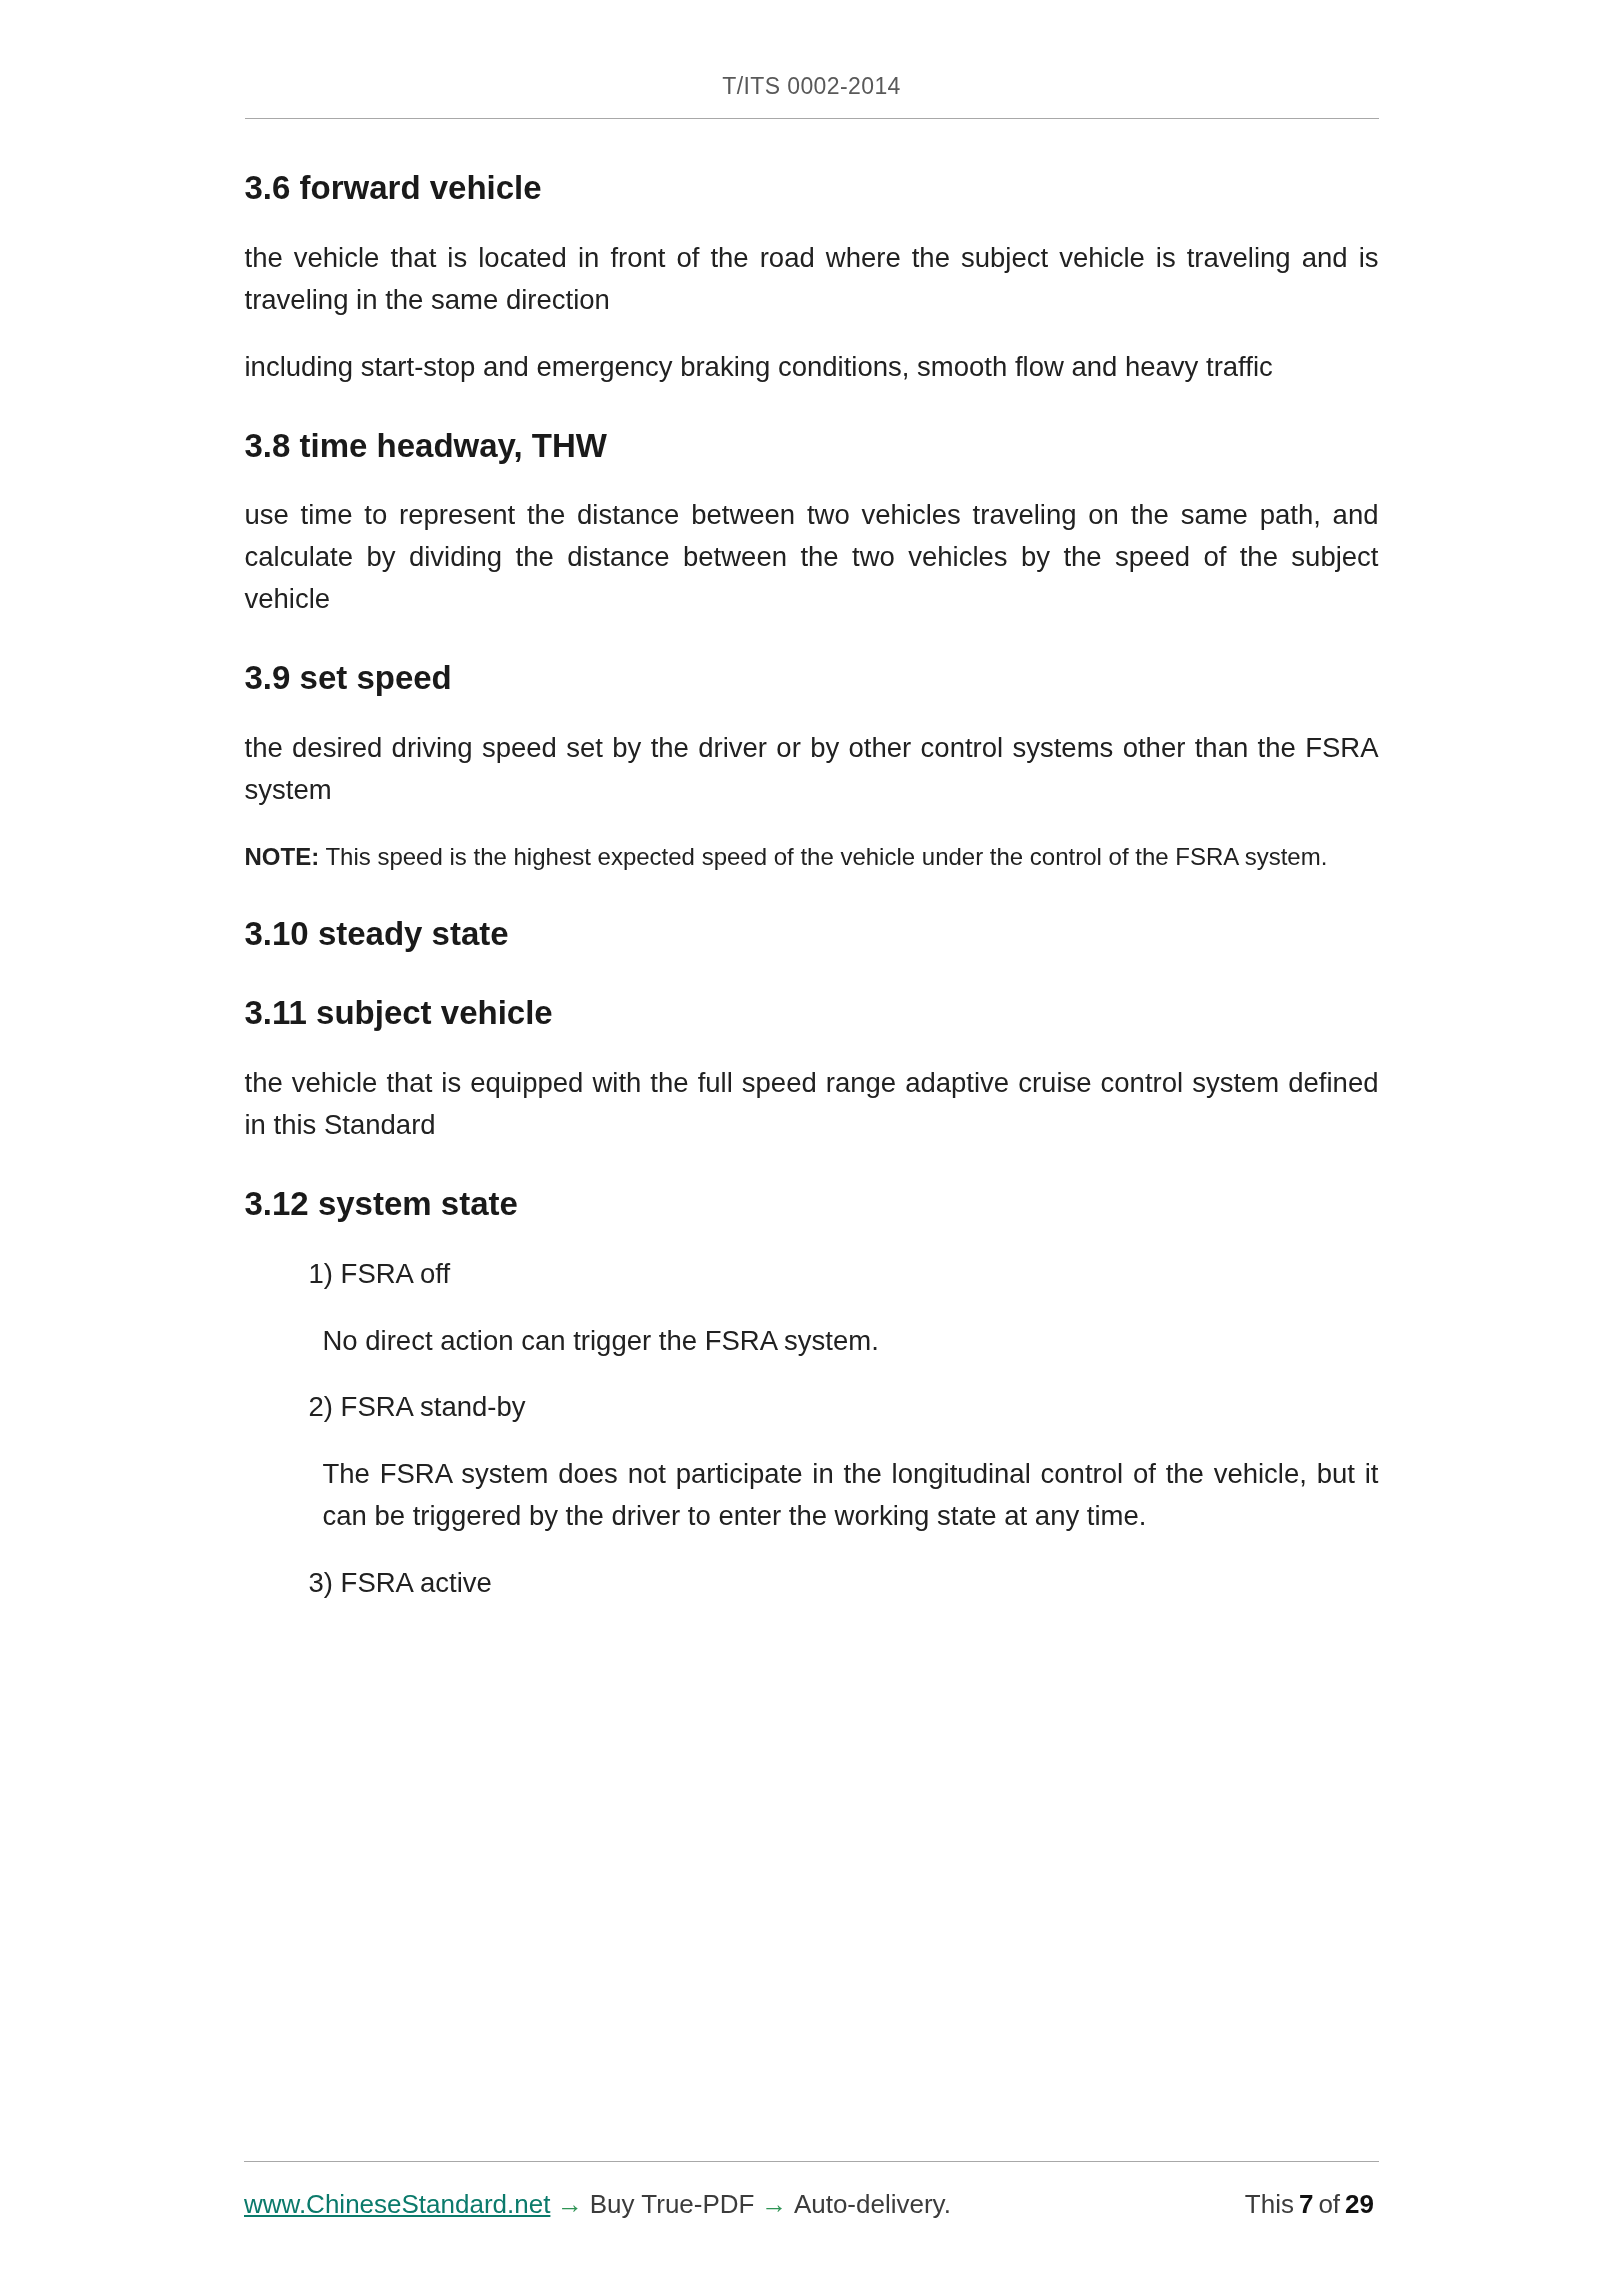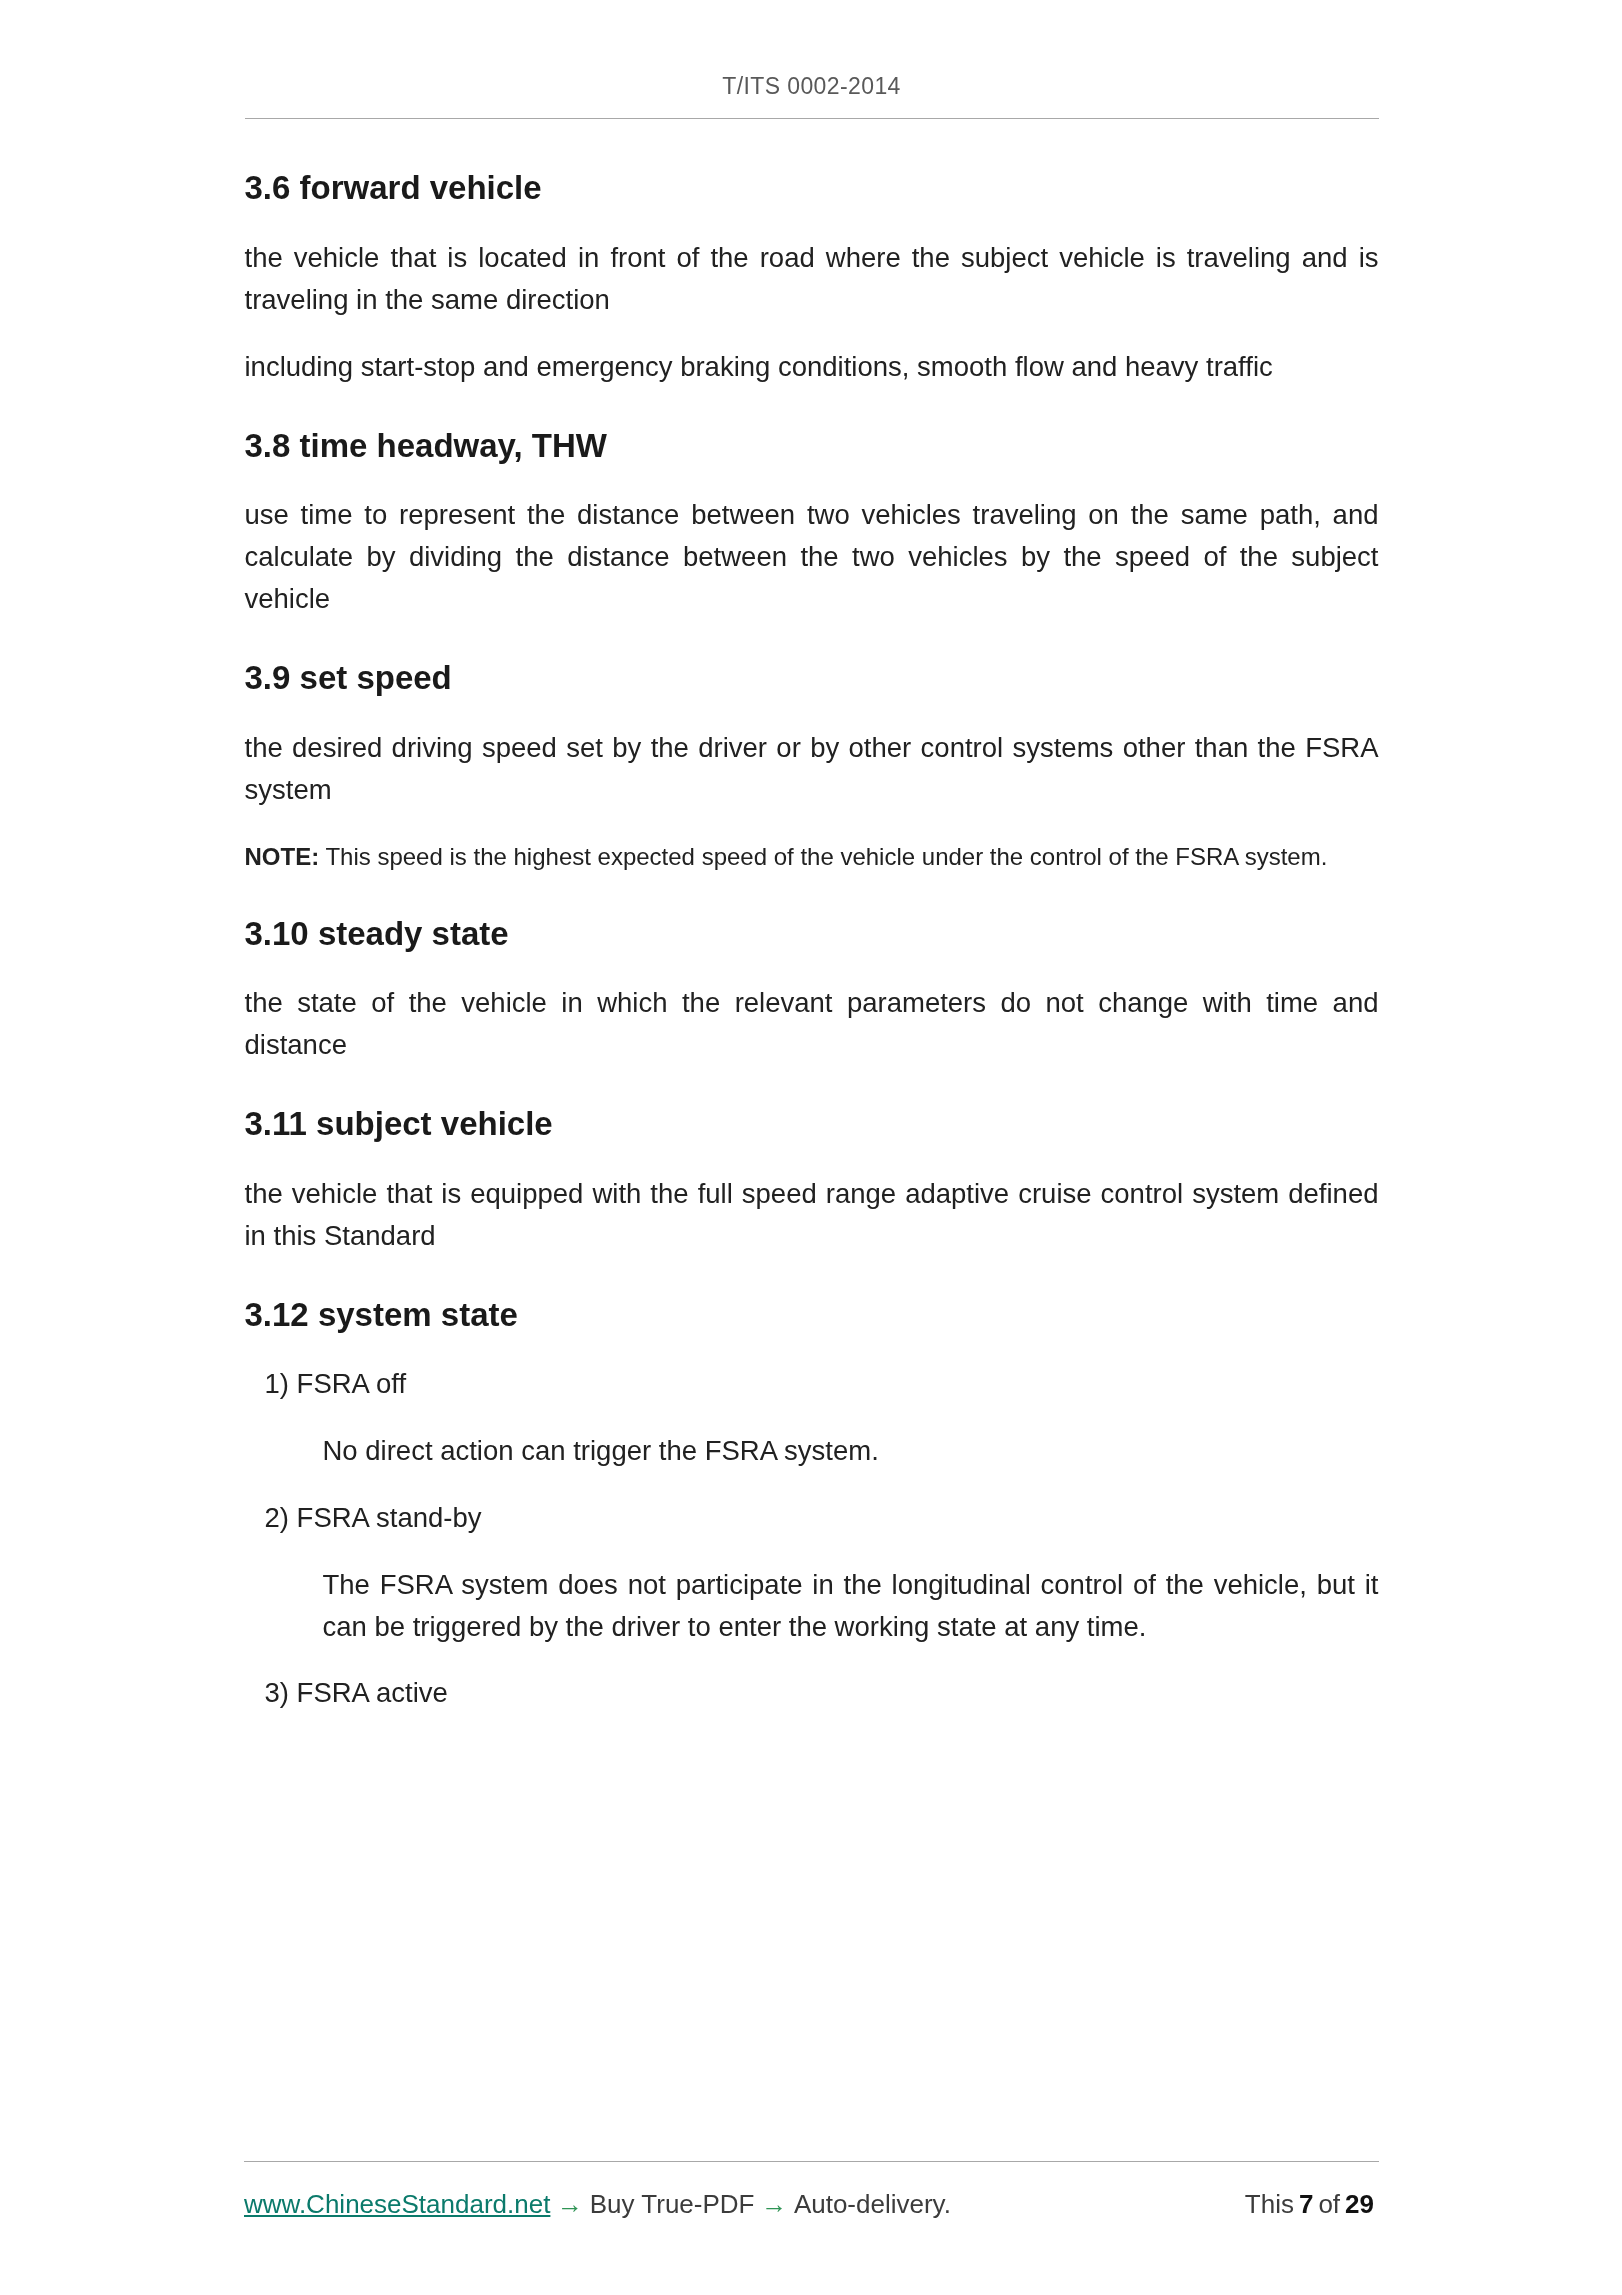--- a/index.html
+++ b/index.html
@@ -52,21 +52,21 @@
   }
   .note {
     font-size: 24px;
     line-height: 1.55;
     text-align: justify;
     text-justify: inter-word;
     margin: 28px 0 25px 0;
   }
   .note strong { font-weight: bold; }
   .li1 {
-    margin: 0 0 25px 20px;
+    margin: 0 0 25px 64px;
     line-height: 1.52;
   }
   .li2 {
     margin: 0 0 25px 78px;
     text-align: justify;
     text-justify: inter-word;
     line-height: 1.52;
   }
   .footer {
     position: absolute;
@@ -118,21 +118,20 @@
 
     <div class="h">3.8 time headway, THW</div>
     <p class="p">use time to represent the distance between two vehicles traveling on the same path, and calculate by dividing the distance between the two vehicles by the speed of the subject vehicle</p>
 
     <div class="h">3.9 set speed</div>
     <p class="p">the desired driving speed set by the driver or by other control systems other than the FSRA system</p>
 
     <p class="note"><strong>NOTE:</strong> <span>This speed is the highest expected speed of the vehicle under the control of the FSRA system.</span></p>
 
     <div class="h">3.10 steady state</div>
-    <p class="p">the state of the vehicle in which the relevant parameters do not change with time and distance</p>
 
     <div class="h">3.11 subject vehicle</div>
     <p class="p">the vehicle that is equipped with the full speed range adaptive cruise control system defined in this Standard</p>
 
     <div class="h">3.12 system state</div>
 
     <p class="li1">1) FSRA off</p>
     <p class="li2">No direct action can trigger the FSRA system.</p>
 
     <p class="li1">2) FSRA stand-by</p>

